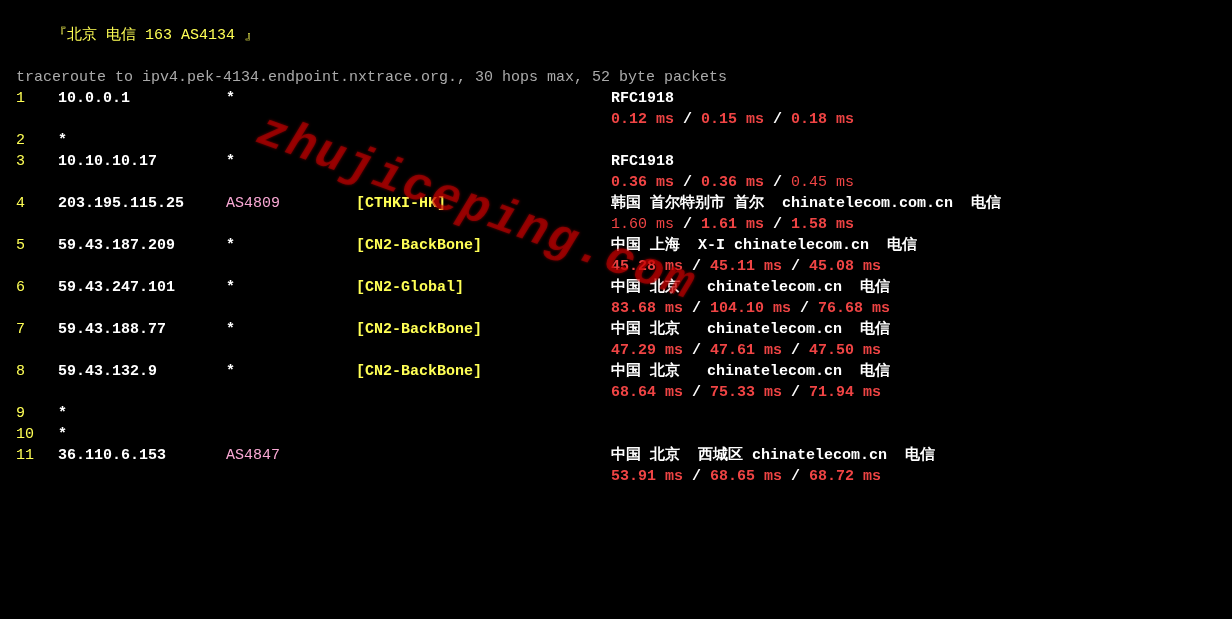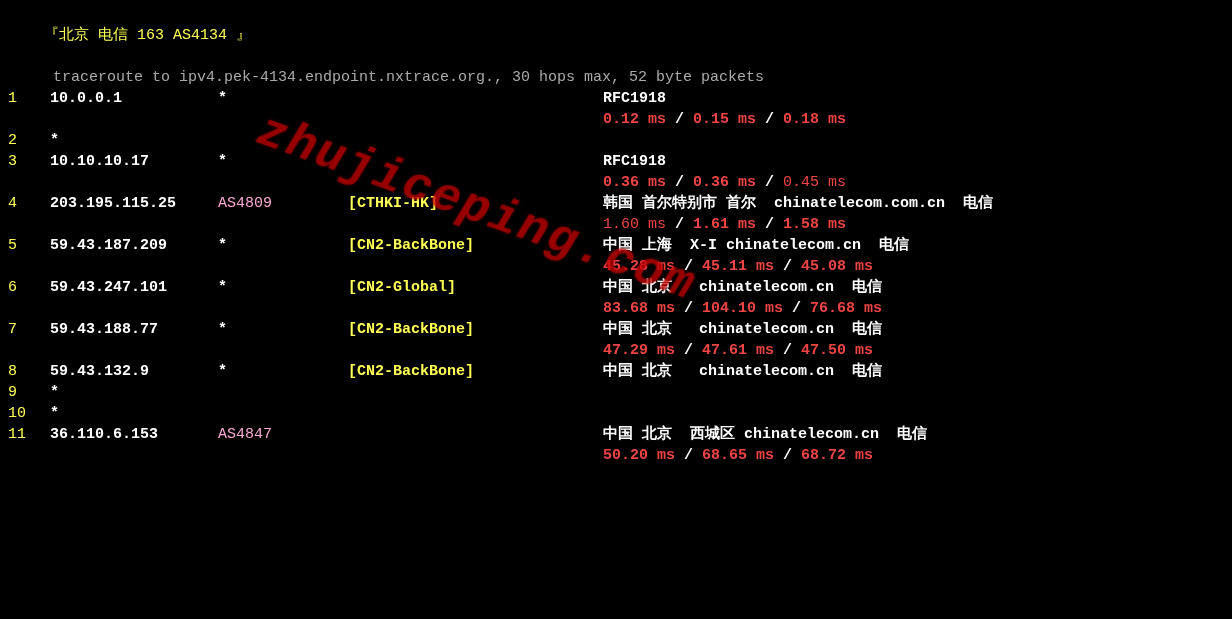--- a/index.html
+++ b/index.html
@@ -7,31 +7,31 @@
     padding: 0;
     background: #000;
     color: #ccc;
     font-family: "Consolas", "Menlo", "Courier New", monospace;
     font-size: 15px;
     line-height: 1.4;
   }
   .terminal {
     width: 1232px;
     height: 619px;
-    padding: 4px 8px;
+    padding: 4px 16px;
     box-sizing: border-box;
     position: relative;
     overflow: hidden;
   }
   .header-line { white-space: pre; }
   .y { color: #ffff55; }
   .g { color: #f9a8d4; }
   .c { color: #ef4444; }
   .w { color: #ffffff; font-weight: bold; }
-  .gr { color: #aaaaaa; margin-left: 45px; }
+  .gr { color: #aaaaaa; }
   .row {
     display: flex;
     flex-wrap: nowrap;
   }
   .col-hop   { width: 42px;  flex: none; }
   .col-ip    { width: 168px; flex: none; font-weight: bold; }
   .col-asn   { width: 130px;  flex: none; }
   .col-tag   { width: 255px; flex: none; }
   .col-info  { flex: 1; white-space: pre; }
   .times { white-space: pre; }
@@ -136,20 +136,21 @@
       </div>
       <div class="row">
         <span class="col-hop y">8</span>
         <span class="col-ip w">59.43.132.9</span>
         <span class="col-asn w">*</span>
         <span class="col-tag y" style="font-weight: bold;">[CN2-BackBone]</span>
         <span class="col-info w">中国 北京   chinatelecom.cn  电信</span>
       </div>
       <div class="row">
         <span style="width: 595px; flex: 0 0 auto;"></span>
+        <span class="times"><span class="c" style="font-weight: bold;">68.64 ms</span><span class="w"> / </span><span class="c" style="font-weight: bold;">75.33 ms</span><span class="w"> / </span><span class="c" style="font-weight: bold;">71.94 ms</span></span>
       </div>
       <div class="row">
         <span class="col-hop y">9</span>
         <span class="col-ip w">*</span>
         <span class="col-asn w"></span>
         <span class="col-tag y" style="font-weight: bold;"></span>
         <span class="col-info w"></span>
       </div>
       <div class="row">
         <span class="col-hop y">10</span>
@@ -160,18 +161,18 @@
       </div>
       <div class="row">
         <span class="col-hop y">11</span>
         <span class="col-ip w">36.110.6.153</span>
         <span class="col-asn g">AS4847</span>
         <span class="col-tag y" style="font-weight: bold;"></span>
         <span class="col-info w">中国 北京  西城区 chinatelecom.cn  电信</span>
       </div>
       <div class="row">
         <span style="width: 595px; flex: 0 0 auto;"></span>
-        <span class="times"><span class="c" style="font-weight: bold;">50.20 ms</span><span class="w"> / </span><span class="c" style="font-weight: bold;">68.65 ms</span><span class="w"> / </span><span class="c" style="font-weight: bold;">68.72 ms</span></span>
+        <span class="times"><span class="c" style="font-weight: bold;">53.91 ms</span><span class="w"> / </span><span class="c" style="font-weight: bold;">68.65 ms</span><span class="w"> / </span><span class="c" style="font-weight: bold;">68.72 ms</span></span>
       </div>
     </div>
 
   <div class="watermark">zhujiceping.com</div>
 </div>
 
 </body></html>

